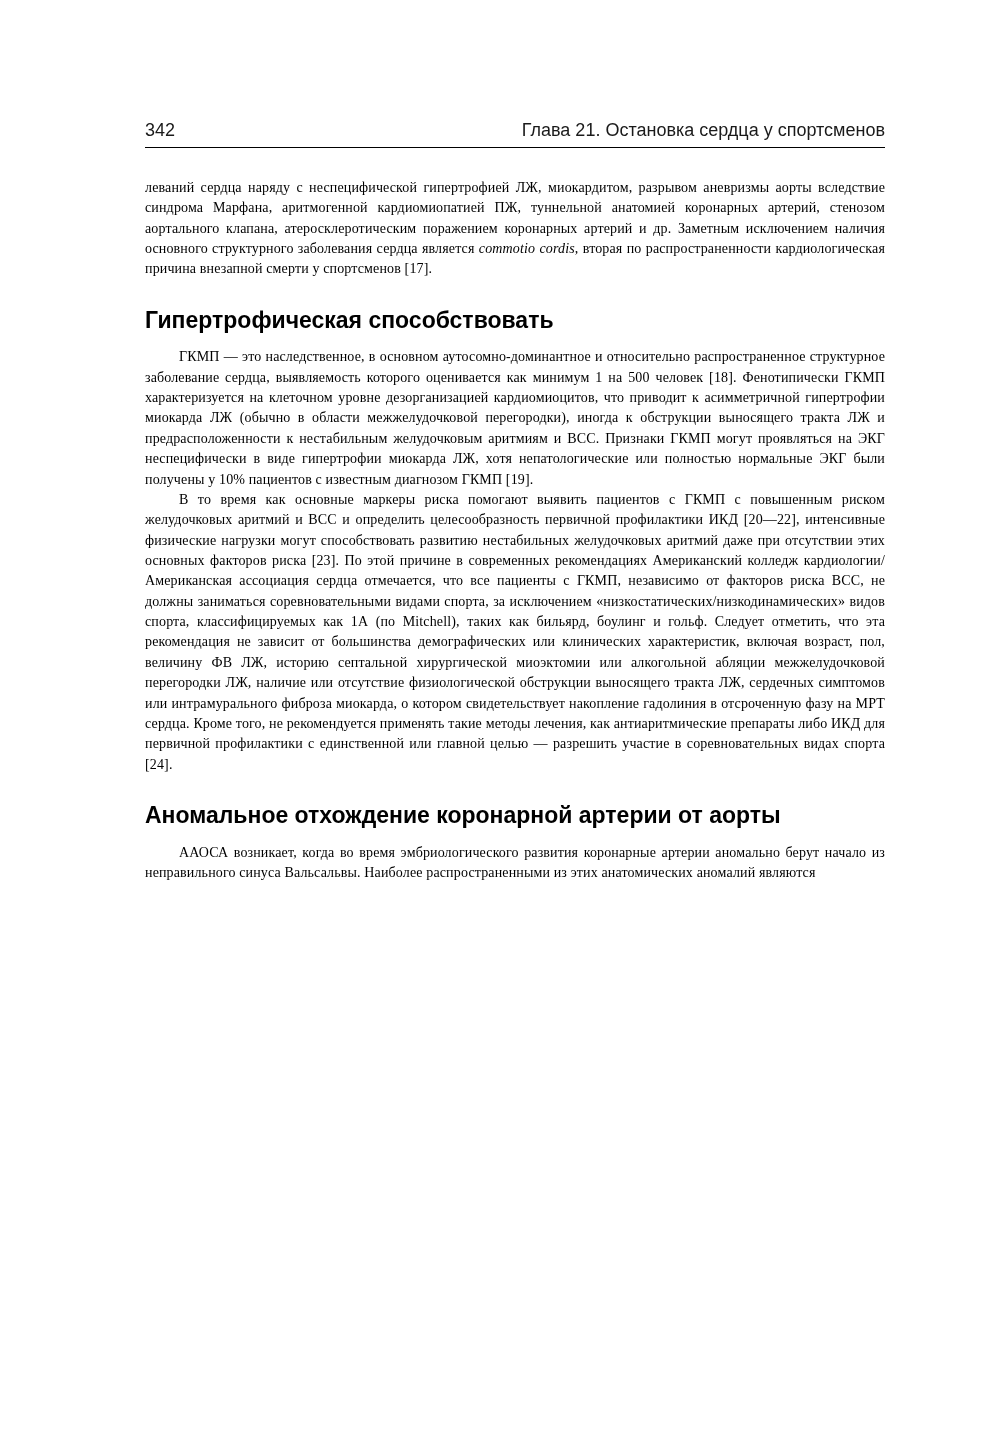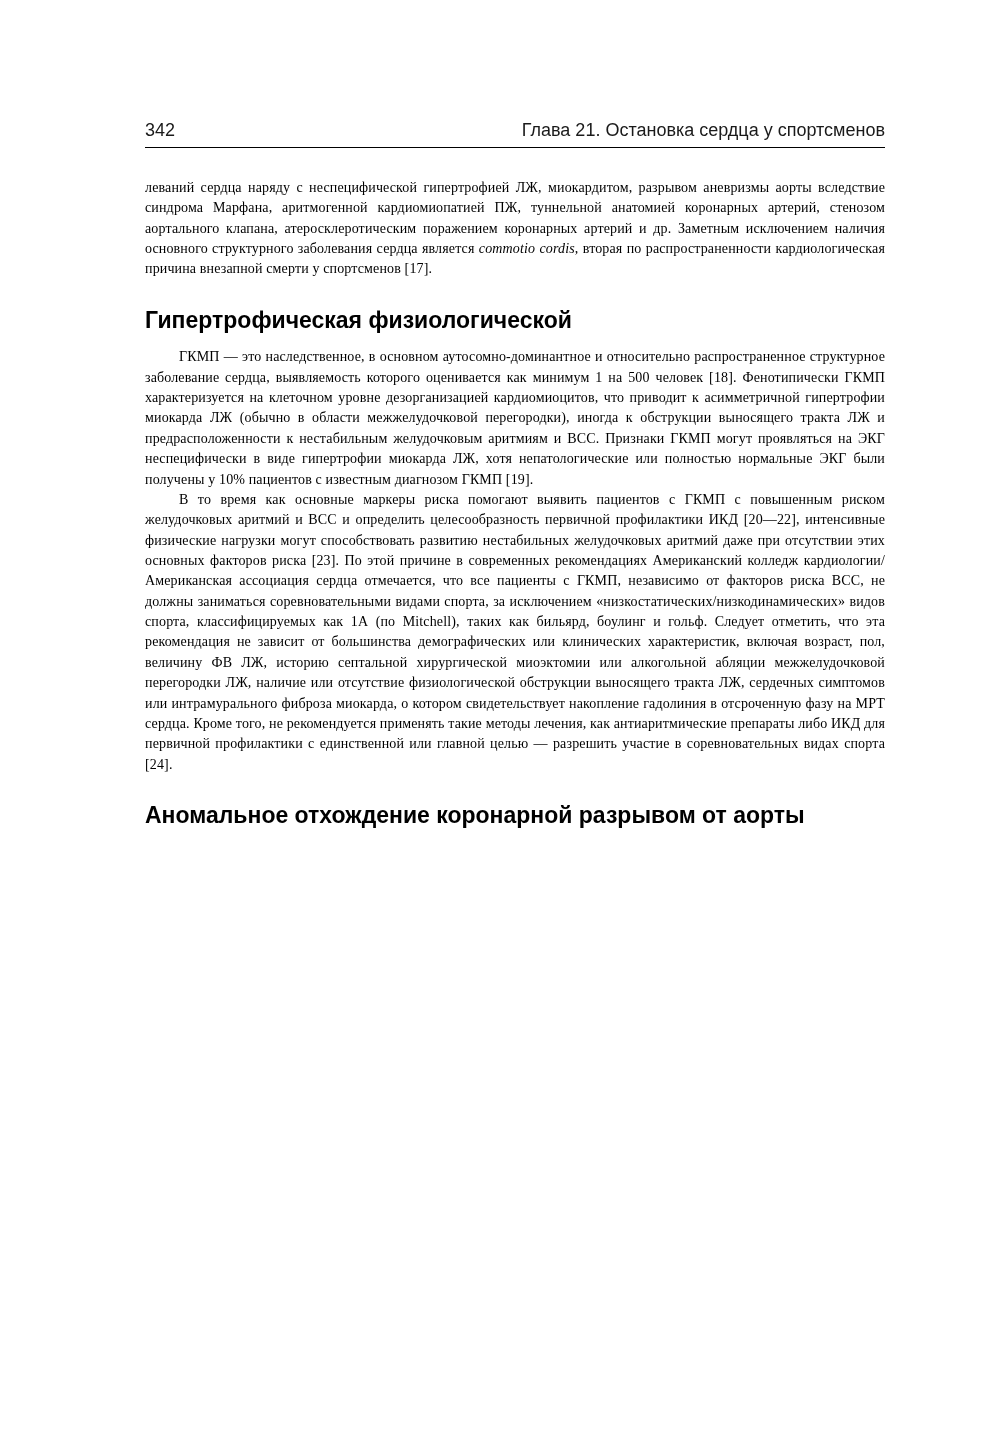--- a/index.html
+++ b/index.html
@@ -71,23 +71,24 @@
 <div class="page">
   <div class="content">
 
     <div class="running-head">
       <span class="page-number">342</span>
       <span class="chapter-title">Глава 21. Остановка сердца у спортсменов</span>
     </div>
 
     <p class="body-text"><span>леваний сердца наряду с неспецифической гипертрофией ЛЖ, миокардитом, разрывом аневризмы аорты вследствие синдрома Марфана, аритмогенной кардиомиопатией ПЖ, туннельной анатомией коронарных артерий, стенозом аортального клапана, атеросклеротическим поражением коронарных артерий и др. Заметным исключением наличия основного структурного заболевания сердца является </span><span class="italic">commotio cordis</span><span>, вторая по распространенности кардиологическая причина внезапной смерти у спортсменов [17].</span></p>
 
-    <div class="sec-head">Гипертрофическая физиологической</div>
+    <div class="sec-head">Гипертрофическая способствовать</div>
 
     <p class="body-text indent">ГКМП — это наследственное, в основном аутосомно-доминантное и относительно распространенное структурное заболевание сердца, выявляемость которого оценивается как минимум 1 на 500 человек [18]. Фенотипически ГКМП характеризуется на клеточном уровне дезорганизацией кардиомиоцитов, что приводит к асимметричной гипертрофии миокарда ЛЖ (обычно в области межжелудочковой перегородки), иногда к обструкции выносящего тракта ЛЖ и предрасположенности к нестабильным желудочковым аритмиям и ВСС. Признаки ГКМП могут проявляться на ЭКГ неспецифически в виде гипертрофии миокарда ЛЖ, хотя непатологические или полностью нормальные ЭКГ были получены у 10% пациентов с известным диагнозом ГКМП [19].</p>
 
     <p class="body-text indent">В то время как основные маркеры риска помогают выявить пациентов с ГКМП с повышенным риском желудочковых аритмий и ВСС и определить целесообразность первичной профилактики ИКД [20—22], интенсивные физические нагрузки могут способствовать развитию нестабильных желудочковых аритмий даже при отсутствии этих основных факторов риска [23]. По этой причине в современных рекомендациях Американский колледж кардиологии/Американская ассоциация сердца отмечается, что все пациенты с ГКМП, независимо от факторов риска ВСС, не должны заниматься соревновательными видами спорта, за исключением «низкостатических/низкодинамических» видов спорта, классифицируемых как 1А (по Mitchell), таких как бильярд, боулинг и гольф. Следует отметить, что эта рекомендация не зависит от большинства демографических или клинических характеристик, включая возраст, пол, величину ФВ ЛЖ, историю септальной хирургической миоэктомии или алкогольной абляции межжелудочковой перегородки ЛЖ, наличие или отсутствие физиологической обструкции выносящего тракта ЛЖ, сердечных симптомов или интрамурального фиброза миокарда, о котором свидетельствует накопление гадолиния в отсроченную фазу на МРТ сердца. Кроме того, не рекомендуется применять такие методы лечения, как антиаритмические препараты либо ИКД для первичной профилактики с единственной или главной целью — разрешить участие в соревновательных видах спорта [24].</p>
 
-    <div class="sec-head">Аномальное отхождение коронарной разрывом от аорты</div>
+    <div class="sec-head">Аномальное отхождение коронарной артерии от аорты</div>
 
+    <p class="body-text indent">ААОСА возникает, когда во время эмбриологического развития коронарные артерии аномально берут начало из неправильного синуса Вальсальвы. Наиболее распространенными из этих анатомических аномалий являются</p>
 
   </div>
 </div>
 
 </body></html>

